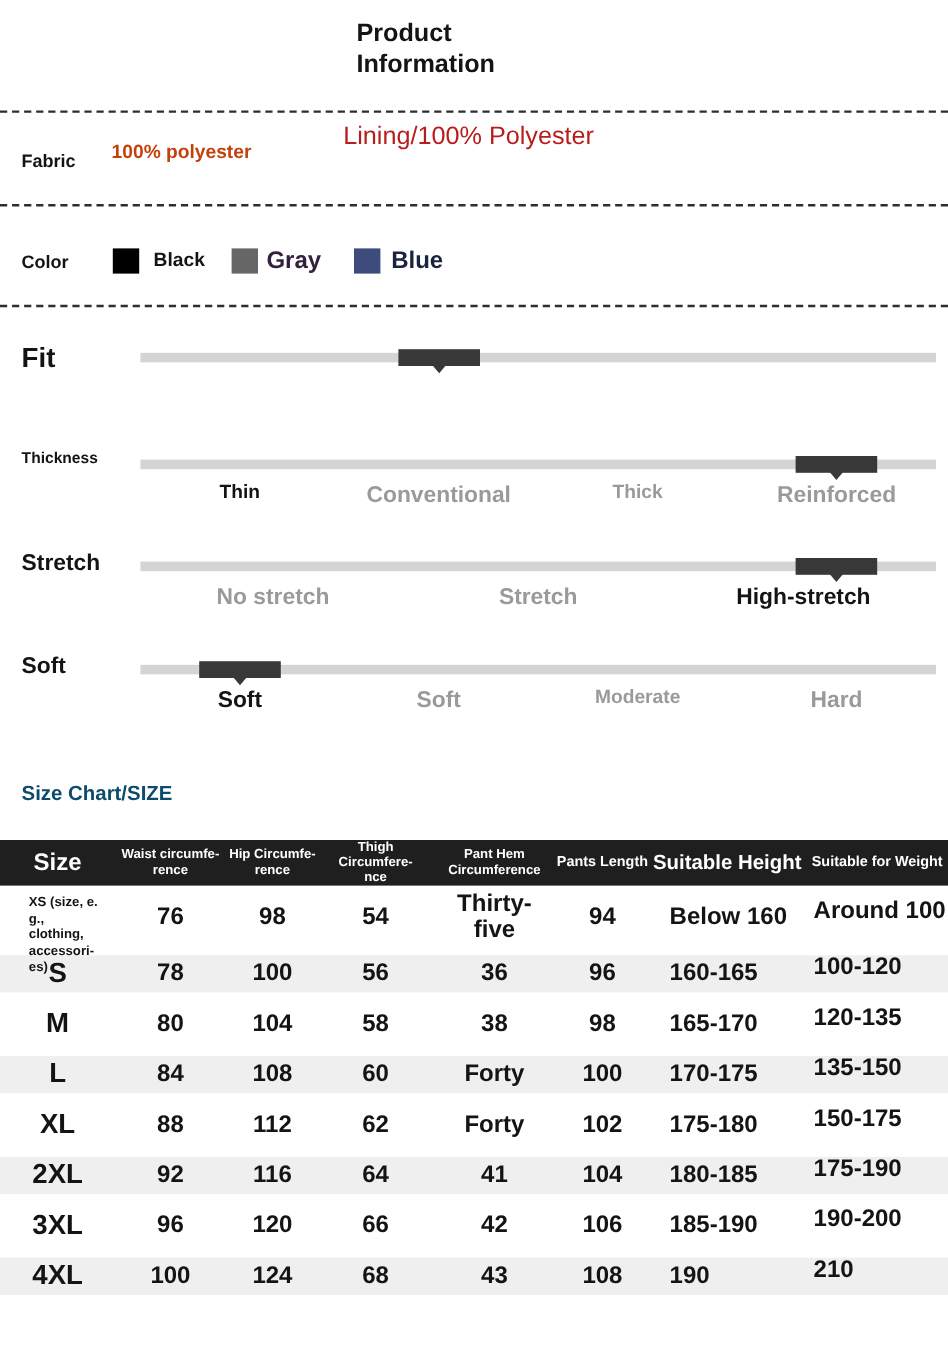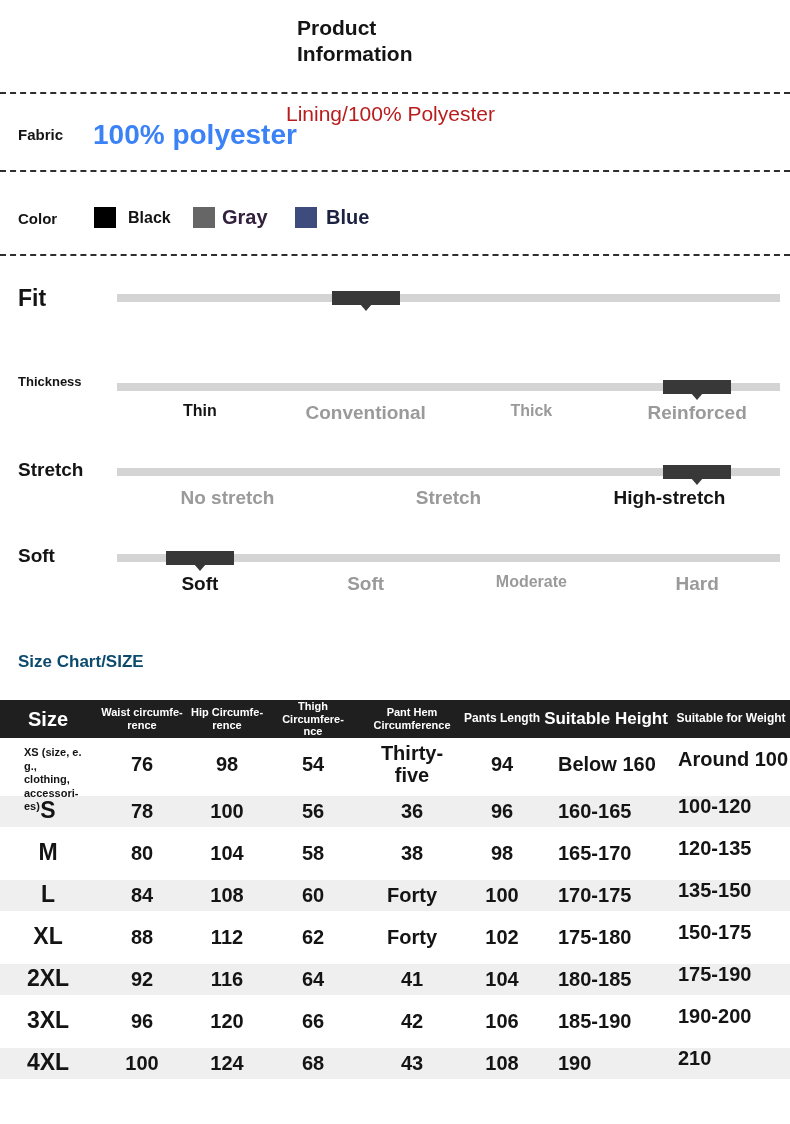--- a/index.html
+++ b/index.html
@@ -10,21 +10,21 @@
   .abs { position:absolute; }
 
   
   .title { left:297px; top:15px; font-size:21px; line-height:26px; font-weight:bold; color:#141414; white-space:pre-line; }
 
   
   .divider { left:0; width:790px; height:0; border-top:2px dashed #2e2e2e; }
 
   
   .lbl-sm { font-size:15px; font-weight:bold; color:#141414; }
-  .fabric-v1 { left:93px; top:119px; font-size:28px; font-weight:bold; color:#3b82f6; }
+  .fabric-v1 { left:93px; top:119px; font-size:16px; font-weight:bold; color:#c2410c; }
   .fabric-v2 { left:286px; top:102px; font-size:21px; font-weight:normal; color:#b91c1c; }
   .swatch { width:22px; height:21px; display:inline-block; }
   .color-name-sm { font-size:16px; font-weight:bold; color:#141414; }
   .color-name-lg { font-size:20px; font-weight:bold; }
 
   
   .slider { left:0; width:790px; height:70px; }
   .slider .s-label { position:absolute; left:18px; top:0; font-weight:bold; color:#141414; }
   .slider .track { position:absolute; left:117px; top:9px; width:663px; height:8px; background:#d4d4d4; }
   .slider .marker { position:absolute; top:-3px; width:68px; height:14px; background:#383838; }

